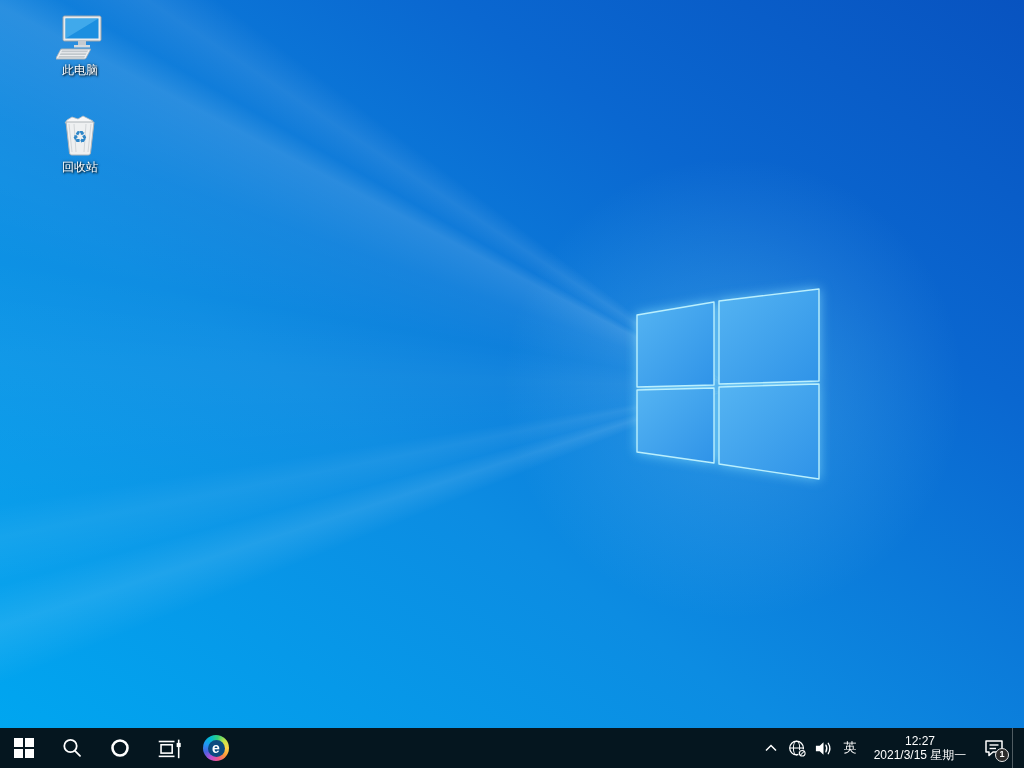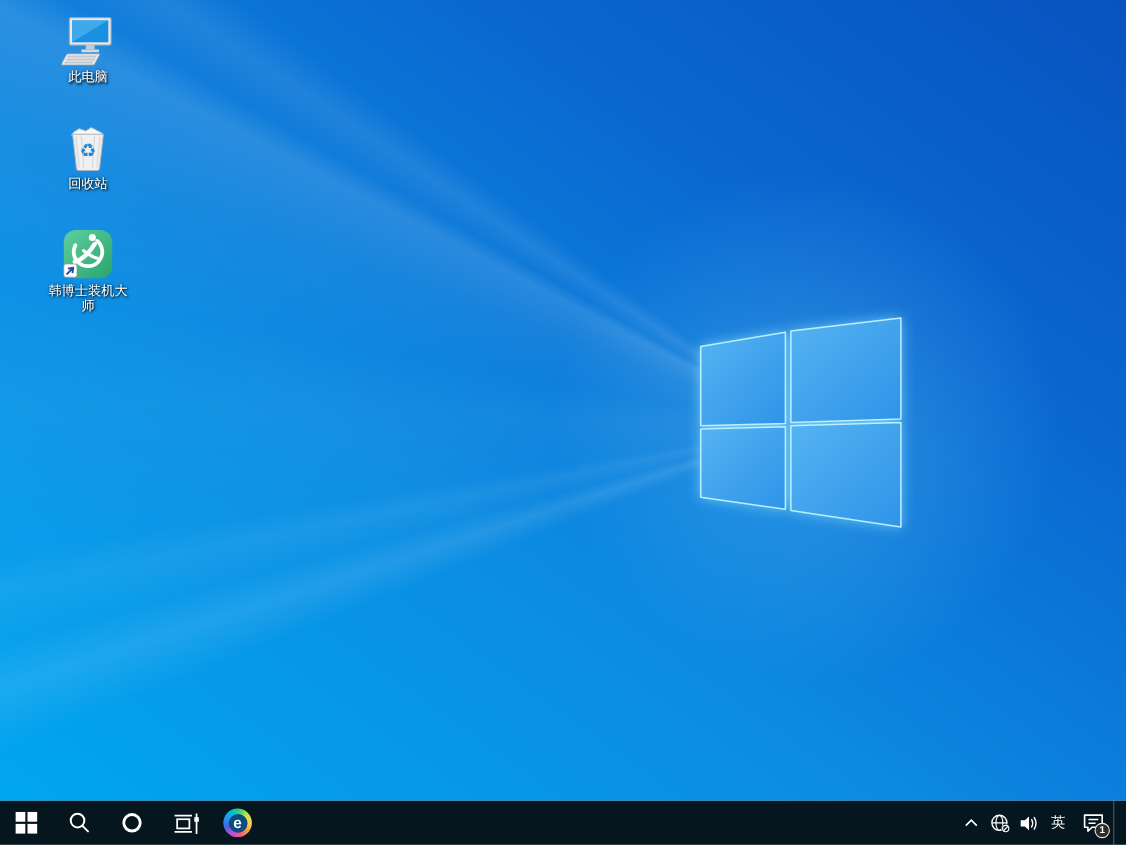--- a/index.html
+++ b/index.html
@@ -123,40 +123,20 @@
     <div class="dicon">
       <svg class="art" viewBox="0 0 48 48">
         <path d="M11,10 l5,-3 6,2 5,-3 6,3 4,2 -2,2 -26,0 z" fill="#f6f7f8" stroke="#b5babf" stroke-width="0.8"></path>
         <path d="M10,12 h28 l-3.5,31 q-0.2,2 -2.2,2 h-16.6 q-2,0 -2.2,-2 z" fill="#eef0f1" stroke="#aeb4b9" stroke-width="1"></path>
         <path d="M13,14 l3,28 M18,14 l2,28 M30,14 l-2,28 M35,14 l-3,28" stroke="#d2d6d9" stroke-width="1" fill="none"></path>
         <text x="24" y="33" font-size="17" text-anchor="middle" fill="#2e86c8" font-family="DejaVu Sans, sans-serif">♻</text>
       </svg>
       <div class="lbl">回收站</div>
     </div>
 
-    <div class="dicon">
-      <svg class="art" viewBox="0 0 48 48">
-        <defs>
-          <linearGradient id="hbGrad" x1="0" y1="0" x2="1" y2="1">
-            <stop offset="0" stop-color="#5ecf9e"></stop>
-            <stop offset="1" stop-color="#2aa46c"></stop>
-          </linearGradient>
-        </defs>
-        <rect x="2" y="2" width="44" height="44" rx="11" fill="url(#hbGrad)"></rect>
-        <circle cx="24" cy="22" r="13" fill="none" stroke="#ffffff" stroke-width="3.4" stroke-dasharray="58 24" transform="rotate(-50 24 22)" stroke-linecap="round"></circle>
-        <path d="M12,31 Q22,28 30,15" fill="none" stroke="#ffffff" stroke-width="4" stroke-linecap="round"></path>
-        <path d="M20,21 Q26,26 33,28" fill="none" stroke="#ffffff" stroke-width="3" stroke-linecap="round"></path>
-        <circle cx="28" cy="9" r="3.2" fill="#ffffff"></circle>
-        <g>
-          <rect x="2" y="33" width="12" height="12" rx="2" fill="#ffffff" stroke="#8a949c" stroke-width="0.6"></rect>
-          <path d="M5,42 L10.5,36.5 M10.5,36.5 l-4,0.5 M10.5,36.5 l-0.5,4" stroke="#1f4f9e" stroke-width="1.8" fill="none" stroke-linecap="round" stroke-linejoin="round"></path>
-        </g>
-      </svg>
-      <div class="lbl">韩博士装机大师</div>
-    </div>
 
   </div>
 </div>
 
 <div class="taskbar">
 
   <div class="tb-btn">
     <svg width="20" height="20" viewBox="0 0 20 20">
       <g fill="#ffffff">
         <rect x="0" y="0" width="9" height="9"></rect>
@@ -220,20 +200,24 @@
     <div class="tray-item tray-ic">
       <svg width="19" height="19" viewBox="0 0 20 20">
         <polygon points="2,7 6,7 10,3.5 10,16.5 6,13 2,13" fill="#ffffff"></polygon>
         <path d="M12.5,6.5 q2,3.5 0,7" fill="none" stroke="#ffffff" stroke-width="1.4" stroke-linecap="round"></path>
         <path d="M15,4.5 q3.4,5.5 0,11" fill="none" stroke="#ffffff" stroke-width="1.4" stroke-linecap="round"></path>
       </svg>
     </div>
 
     <div class="tray-item lang">英</div>
 
+    <div class="tray-item clock">
+      <div>12:27</div>
+      <div>2021/3/15 星期一</div>
+    </div>
 
     <div class="tray-item action">
       <svg width="22" height="22" viewBox="0 0 22 22">
         <path d="M3,4 h16 v11 h-9 l-4,3.5 v-3.5 h-3 z" fill="none" stroke="#ffffff" stroke-width="1.5" stroke-linejoin="round"></path>
         <line x1="6.5" y1="8" x2="15.5" y2="8" stroke="#ffffff" stroke-width="1.4"></line>
         <line x1="6.5" y1="11.5" x2="13" y2="11.5" stroke="#ffffff" stroke-width="1.4"></line>
       </svg>
       <div class="badge">1</div>
     </div>
 

